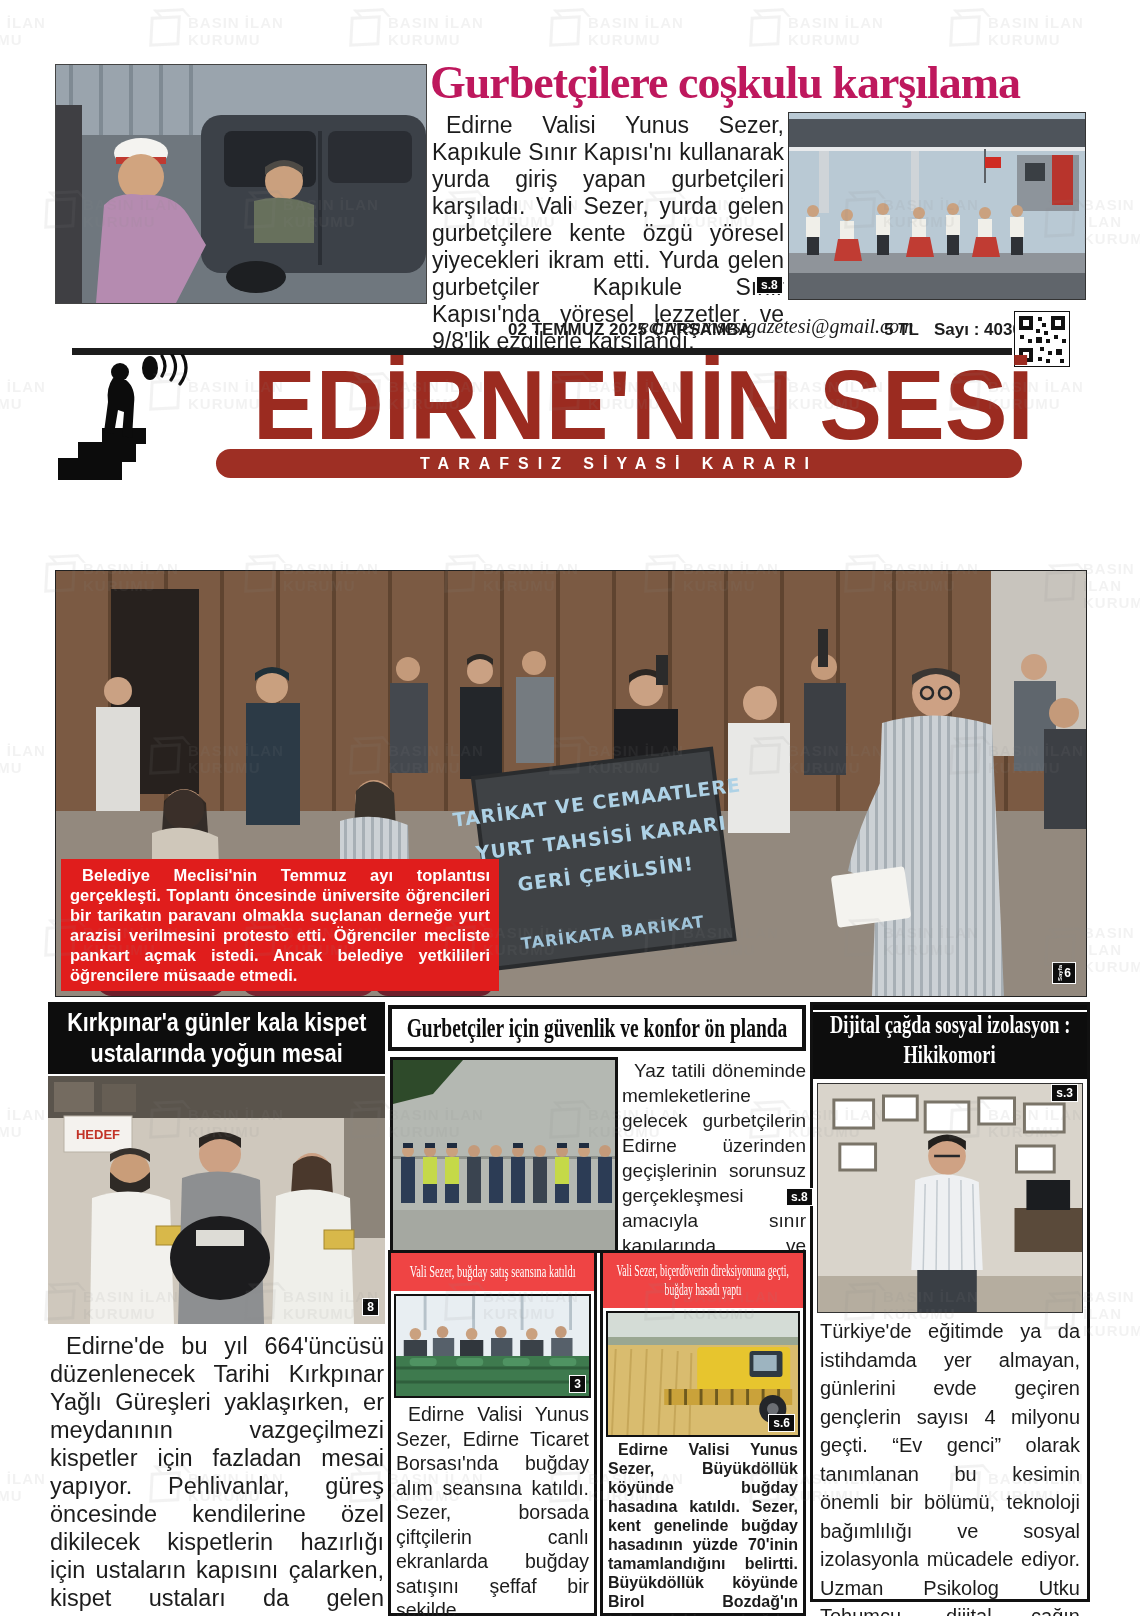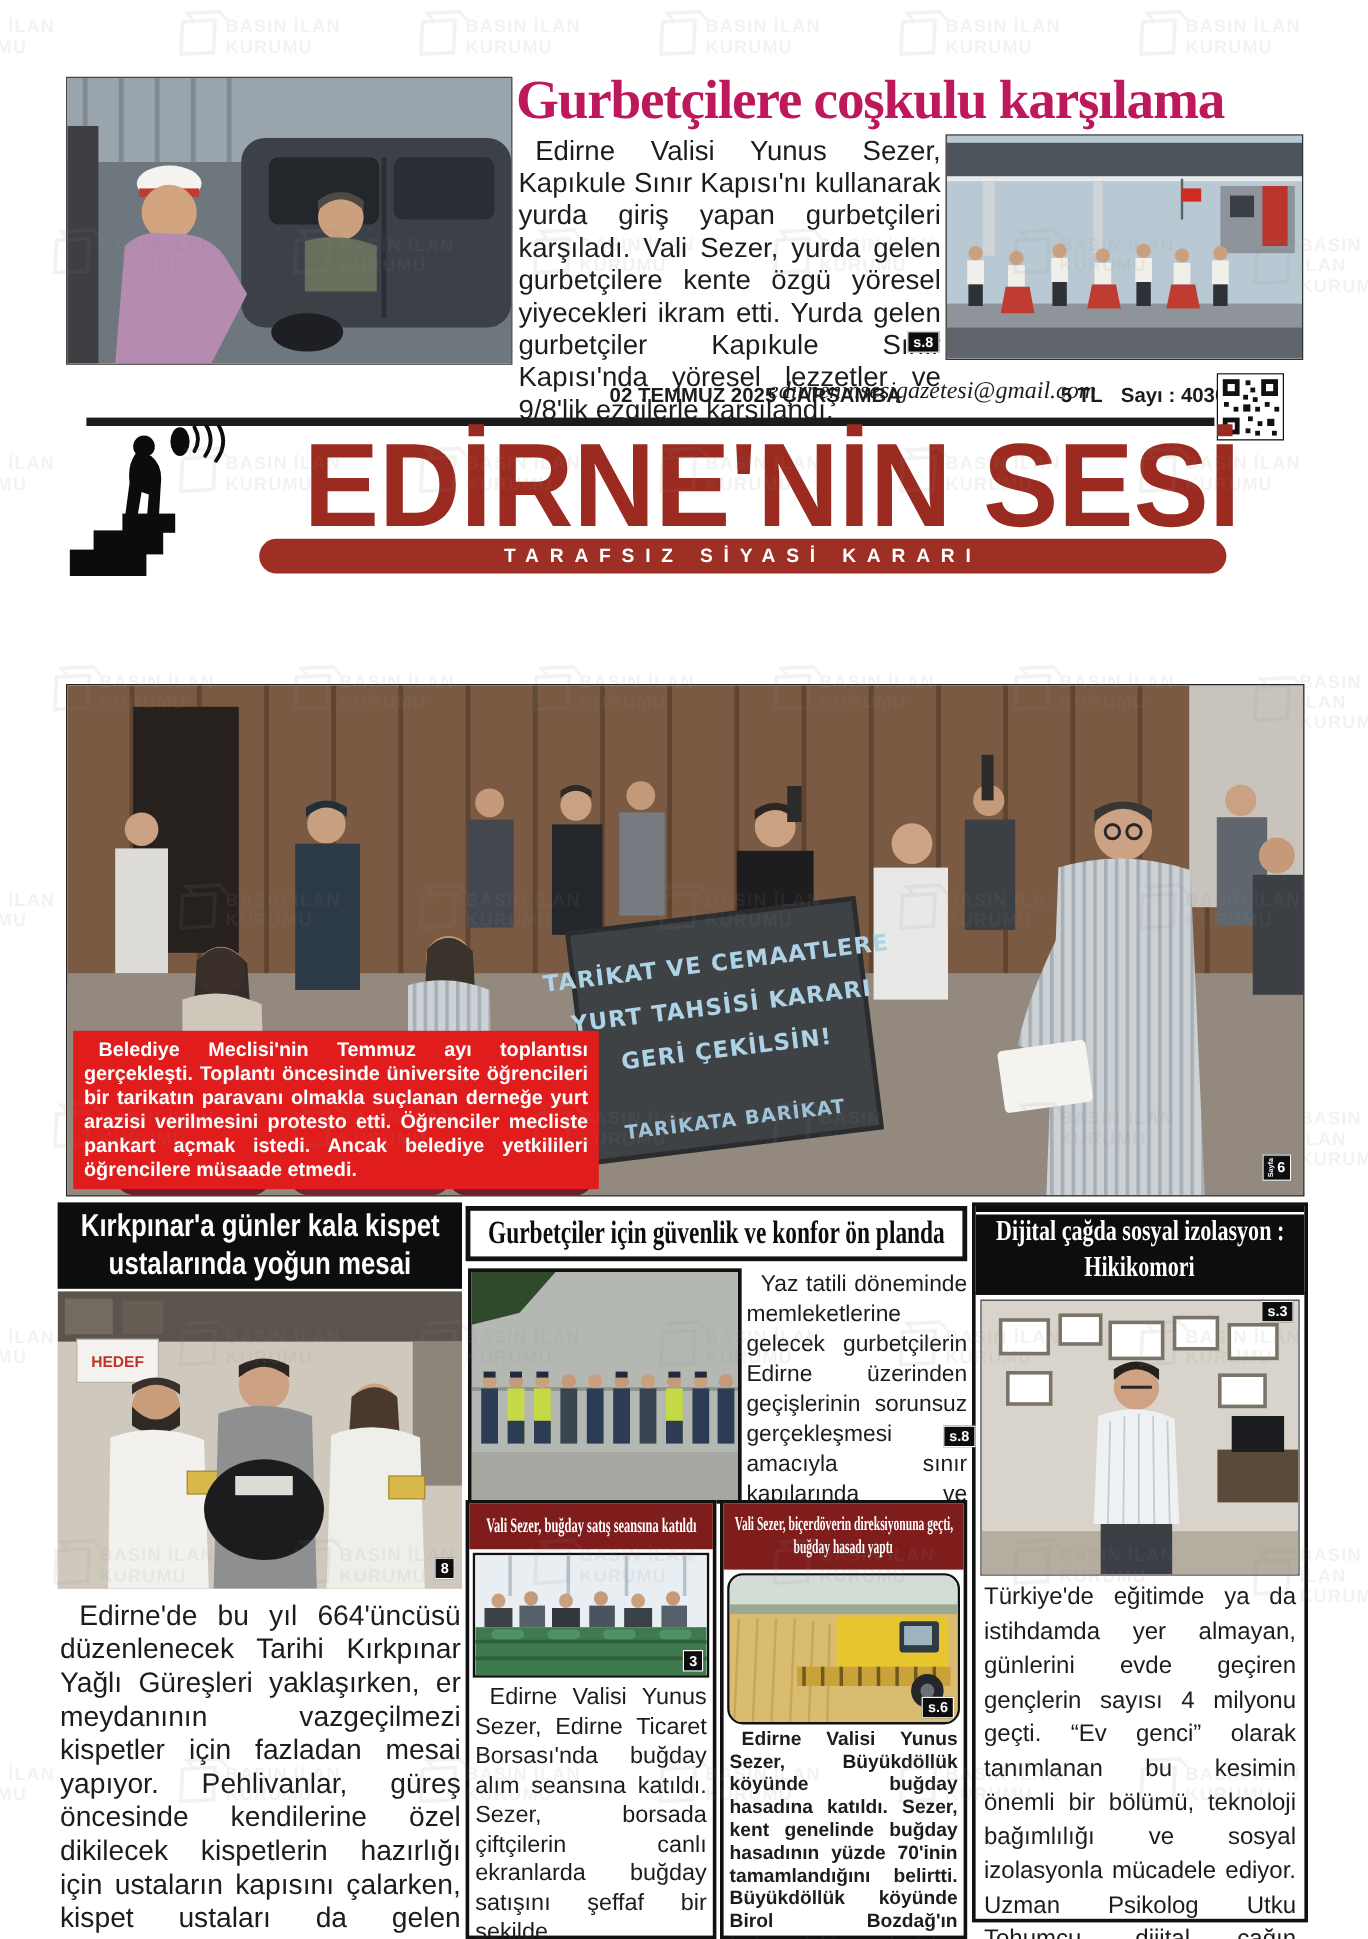--- a/index.html
+++ b/index.html
@@ -51,29 +51,29 @@
   #kispet-body{left:50px;top:1332px;width:334px;font-size:23.5px;line-height:28px;text-indent:16px;}
   
   #gur-head{left:388px;top:1005px;width:418px;height:46px;background:#fff;border:4px solid #111;box-sizing:border-box;
             display:flex;align-items:center;justify-content:center;font-weight:bold;font-size:25px;color:#0d0d0d;}
   #gur-head .cond{transform:scale(.78,1.08);}
   #gur-photo{left:390px;top:1057px;width:222px;height:190px;border:3px solid #111;}
   #gur-body{left:622px;top:1058px;width:184px;font-size:19px;line-height:25px;text-indent:12px;}
   .subbox{position:absolute;box-sizing:border-box;border:3px solid #111;background:#fff;}
   #sub1{left:388px;top:1250px;width:209px;height:366px;}
   #sub2{left:600px;top:1250px;width:206px;height:366px;}
-  .subhead{background:#7f1d1d;color:#fff;display:flex;flex-direction:column;align-items:center;justify-content:center;
-           font-weight:bold;}
+  .subhead{background:#ef4444;color:#fff;display:flex;flex-direction:column;align-items:center;justify-content:center;
+           font-weight:normal;}
   #sub1-head{height:38px;font-size:15.5px;}
   #sub1-head .cond{transform:scale(.67,1.1);}
   #sub2-head{height:55px;font-size:15px;line-height:19px;}
   #sub2-head .cond{transform:scale(.64,1.1);}
   .subphoto{position:relative;margin:3px;border:2px solid #111;overflow:hidden;}
   #sub1-photo{height:100px;}
-  #sub2-photo{height:122px;border-radius:13px;}
+  #sub2-photo{height:122px;}
   #sub1-body{margin:4px 5px;font-size:19.5px;line-height:24.5px;text-indent:12px;}
   #sub2-body{margin:3px 5px;font-weight:bold;font-size:16px;line-height:19px;text-indent:10px;}
   
   #hiki-col{left:810px;top:1002px;width:280px;height:600px;box-sizing:border-box;border:3px solid #111;background:#fff;}
   #hiki-head{background:#0d0d0d;color:#fff;height:72px;display:flex;flex-direction:column;align-items:center;justify-content:center;
              font-weight:bold;font-size:23px;line-height:30px;border-bottom:2px solid #0d0d0d;box-shadow:inset 0 5px 0 #0d0d0d, inset 0 7px 0 #fff;}
   #hiki-head .cond{transform:scale(.80,1.05);}
   #hiki-photo{position:relative;margin:4px 4px 2px 4px;height:228px;border:1px solid #333;overflow:hidden;}
   #hiki-body{margin:4px 7px;font-size:20px;line-height:28.5px;}
 </style>

